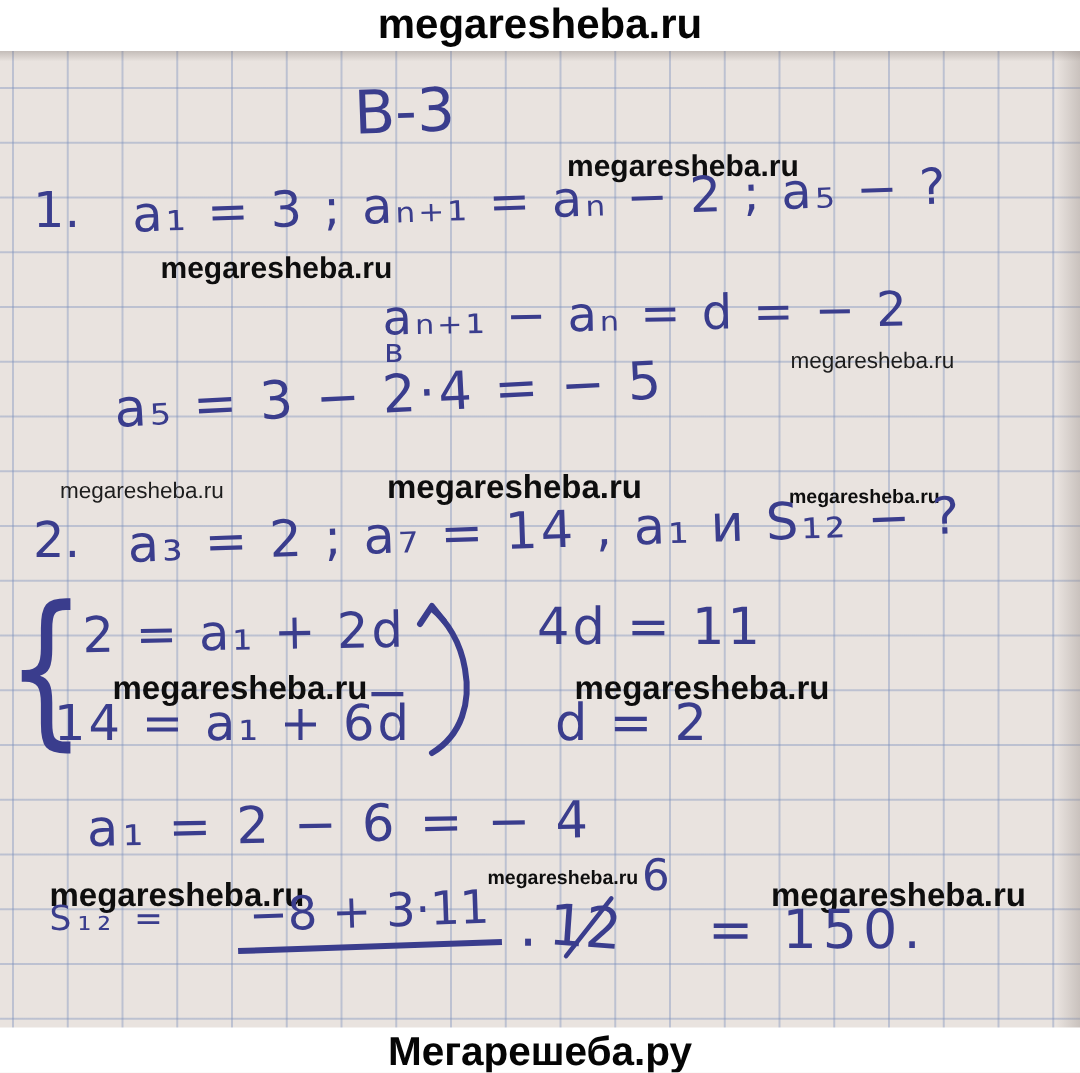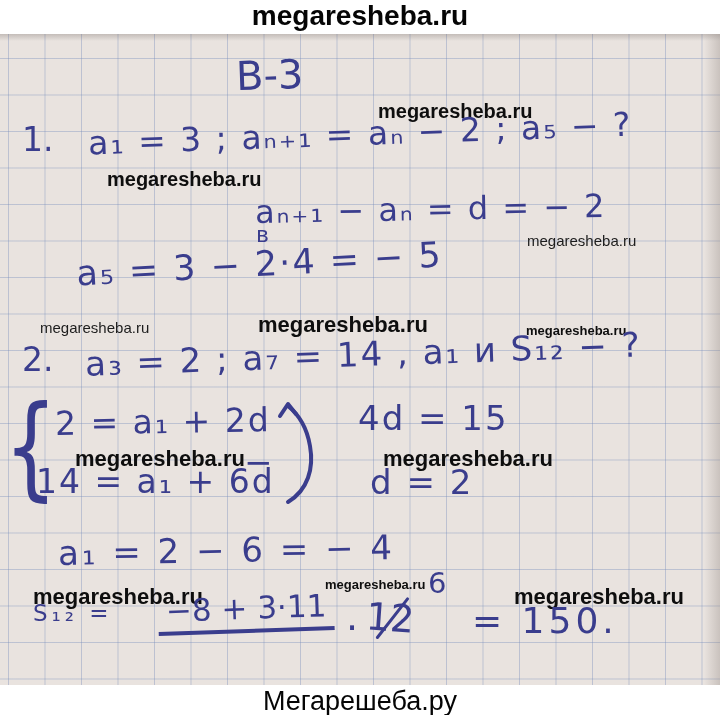--- a/index.html
+++ b/index.html
@@ -3,21 +3,21 @@
 <meta charset="utf-8">
 <style>
   html,body { margin:0; padding:0; background:#fff; }
   #stage {
     position:relative; width:720px; height:715px; overflow:hidden;
     font-family:"Liberation Sans", sans-serif; background:#ffffff;
   }
   
   .site-strip { position:absolute; left:0; width:720px; background:#ffffff; text-align:center; color:#050505; }
   .site-header { top:0; height:34px; font-size:28px; font-weight:bold; line-height:31px; letter-spacing:0px; }
-  .site-footer { bottom:0; height:30px; font-size:27px; font-weight:normal; line-height:32px; }
+  .site-footer { bottom:0; height:30px; font-size:27px; font-weight:bold; line-height:32px; }
   
   .paper {
     position:absolute; top:34px; left:0; width:720px; height:652px;
     background-color:#e9e3df;
     background-image:
       linear-gradient(to right, rgba(122,143,188,0.40) 1px, transparent 1px),
       linear-gradient(to bottom, rgba(122,143,188,0.40) 1px, transparent 1px);
     background-size:36.5px 36.5px;
     background-position:8px 24px;
   }
@@ -91,21 +91,21 @@
     <div class="ink brace" style="left:4px; top:362px;">{</div>
     <div class="ink" style="left:55px; top:368px; font-size:33px; letter-spacing:2px; transform:rotate(-1deg);">2 = a₁ + 2d</div>
     <div class="ink" style="left:36px; top:428px; font-size:33px; letter-spacing:2px;">14 = a₁ + 6d</div>
     <div class="ink" style="left:244px; top:408px; font-size:34px;">−</div>
     <svg style="position:absolute; left:274px; top:364px;" width="52" height="108" viewBox="0 0 52 108">
       <path d="M14 104 C 34 92, 40 70, 36 48 C 33 30, 24 16, 14 8" fill="none" stroke="#3a3d8d" stroke-width="4" stroke-linecap="round"></path>
       <path d="M6 18 L14 6 L22 16" fill="none" stroke="#3a3d8d" stroke-width="4" stroke-linecap="round" stroke-linejoin="round"></path>
     </svg>
 
     
-    <div class="ink" style="left:358px; top:364px; font-size:34px; letter-spacing:2px;">4d = 15</div>
+    <div class="ink" style="left:358px; top:364px; font-size:34px; letter-spacing:2px;">4d = 11</div>
     <div class="wm wm-b22" style="left:75px; top:412px;">megaresheba.ru</div>
     <div class="wm wm-b22" style="left:383px; top:412px;">megaresheba.ru</div>
     <div class="ink" style="left:370px; top:428px; font-size:34px; letter-spacing:2px;">d = 2</div>
 
     
     <div class="ink" style="left:58px; top:496px; font-size:34px; letter-spacing:3px; transform:rotate(-1deg);">a₁ = 2 − 6 = − 4</div>
 
     
     <div class="wm wm-b22" style="left:33px; top:550px;">megaresheba.ru</div>
     <div class="wm wm-b13" style="left:325px; top:543px;">megaresheba.ru</div>

